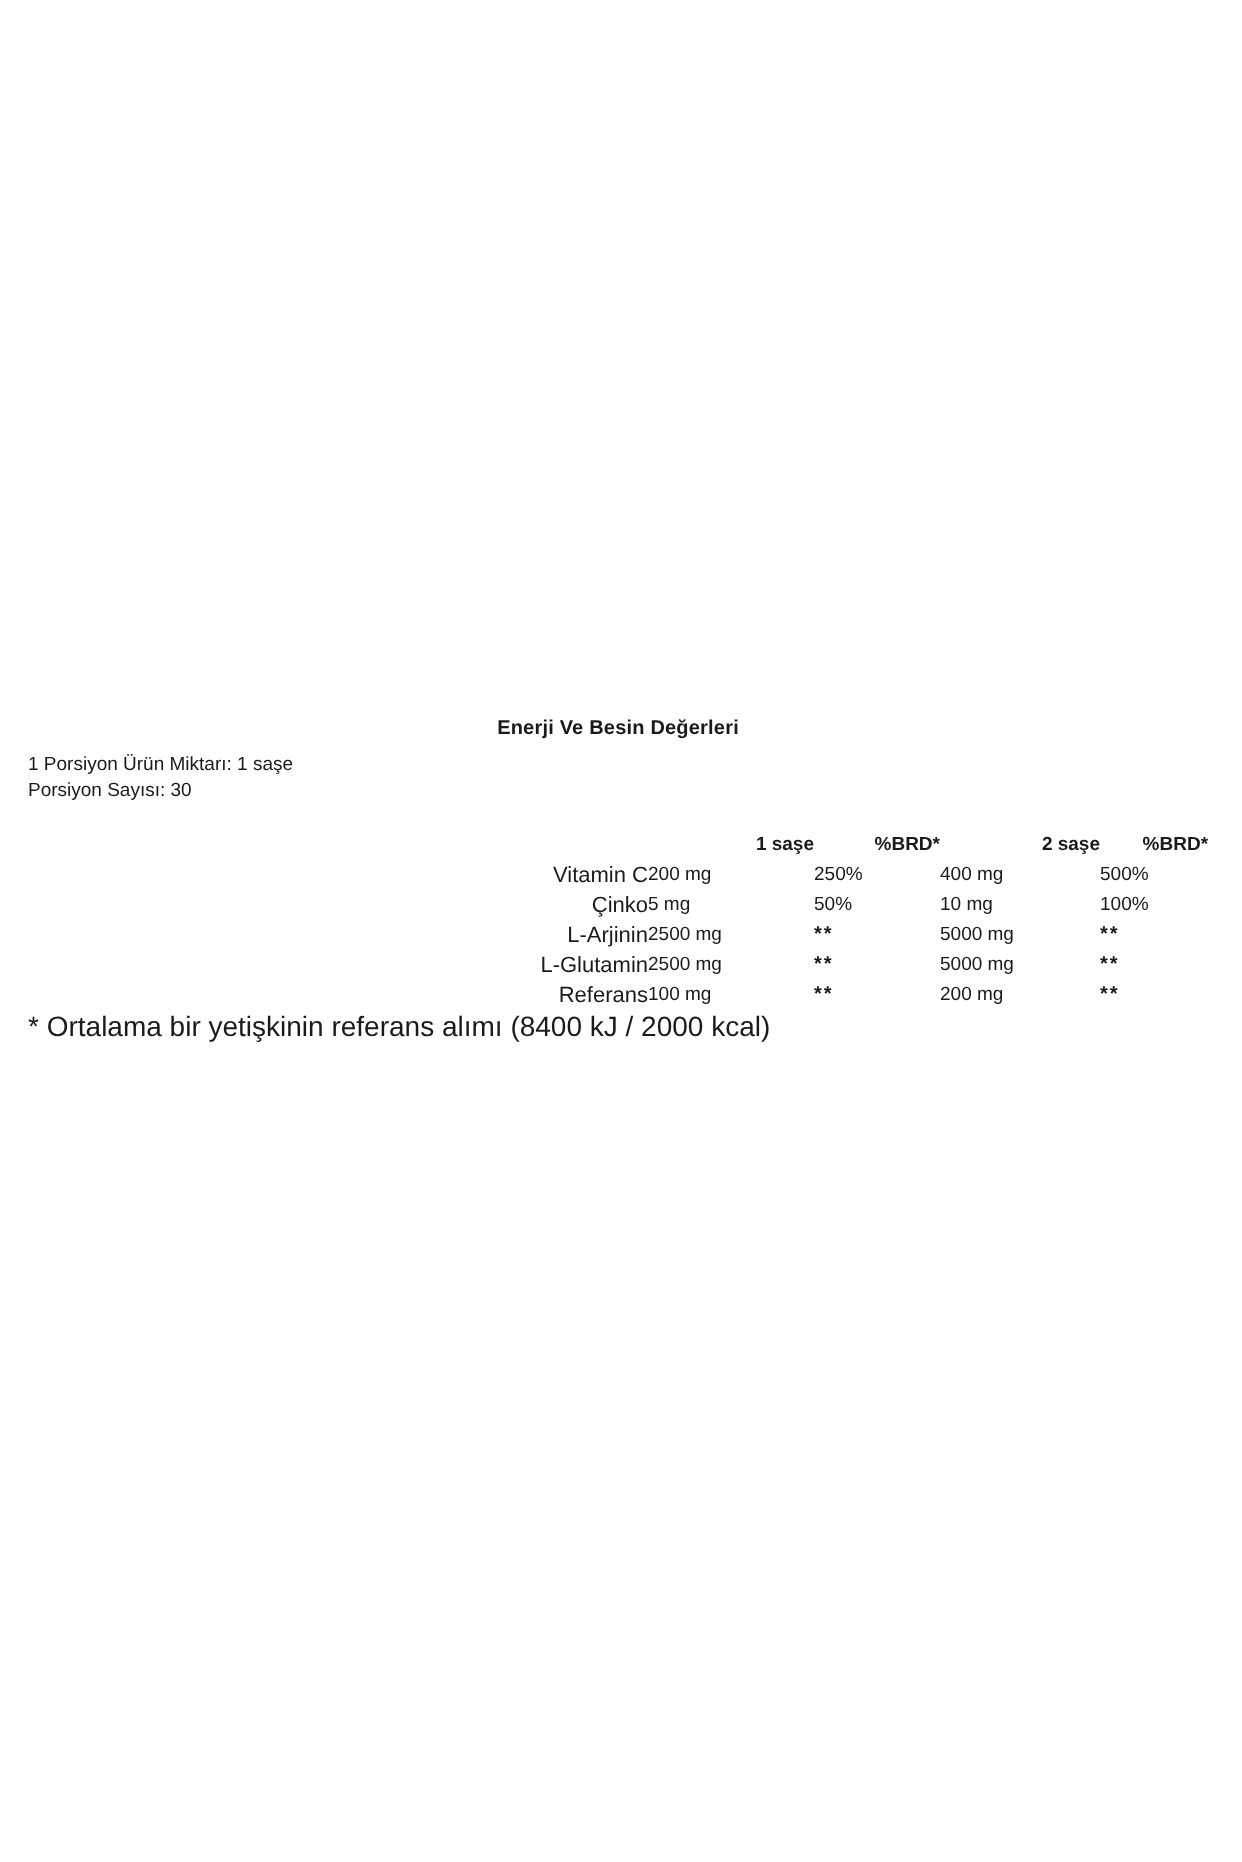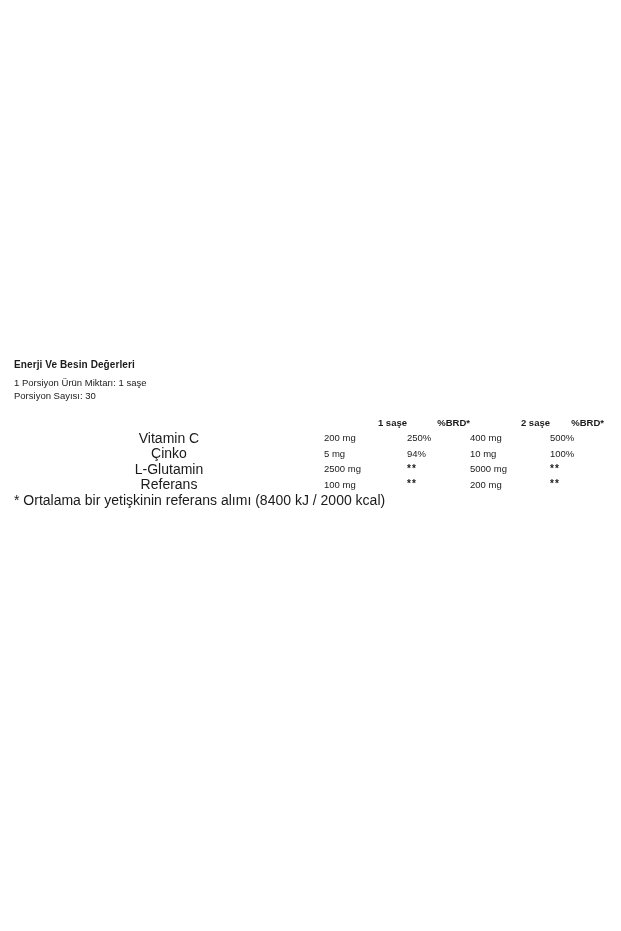--- a/index.html
+++ b/index.html
@@ -41,21 +41,21 @@
   .rule-top    { border-top: 2px solid #4a4a4a; }
   .rule-thin   { border-top: 1.3px solid #6e6e6e; }
   .rule-bottom { border-bottom: 2px solid #4a4a4a; }
 
   
   .outer-right { border-right: 2px solid #4a4a4a; }
   .vline-left  { border-left: 1.3px solid #6e6e6e; }
 
   
   .title-cell {
-    text-align: left;
+    text-align: center;
     font-weight: bold;
     font-size: 10px;
     height: 16px;
     padding: 1px 0 2px 0;
     letter-spacing: .1px;
   }
 
   
   .serving-cell {
     padding: 3px 0 3px 4px;
@@ -77,24 +77,24 @@
   .colhead {
     text-align: right;
     font-weight: bold;
     font-size: 9.5px;
     height: 15px;
     padding: 1px 0;
   }
 
   
   .row-name {
-    text-align: center;
+    text-align: right;
     padding-left: 4px;
     height: 15px;
-    font-size: 14px;
+    font-size: 11px;
     white-space: nowrap;
     margin-left: 27px;
   }
   .row-val {
     text-align: left;
     height: 15px;
     font-size: 9.5px;
     white-space: nowrap;
   }
   .mark {
@@ -155,25 +155,32 @@
         <td class="row-name rule-thin">Vitamin C</td>
         <td class="row-val rule-thin vline-left">200 mg</td>
         <td class="row-val rule-thin vline-left">250%</td>
         <td class="row-val rule-thin vline-left">400 mg</td>
         <td class="row-val rule-thin vline-left outer-right">500%</td>
       </tr>
 
       <tr>
         <td class="row-name rule-thin">Çinko</td>
         <td class="row-val rule-thin vline-left">5 mg</td>
-        <td class="row-val rule-thin vline-left">94%</td>
+        <td class="row-val rule-thin vline-left">50%</td>
         <td class="row-val rule-thin vline-left">10 mg</td>
         <td class="row-val rule-thin vline-left outer-right">100%</td>
       </tr>
 
+      <tr>
+        <td class="row-name rule-thin">L-Arjinin</td>
+        <td class="row-val rule-thin vline-left">2500 mg</td>
+        <td class="row-val rule-thin vline-left mark">**</td>
+        <td class="row-val rule-thin vline-left">5000 mg</td>
+        <td class="row-val rule-thin vline-left outer-right mark">**</td>
+      </tr>
 
 
       <tr>
         <td class="row-name rule-thin">L-Glutamin</td>
         <td class="row-val rule-thin vline-left">2500 mg</td>
         <td class="row-val rule-thin vline-left mark">**</td>
         <td class="row-val rule-thin vline-left">5000 mg</td>
         <td class="row-val rule-thin vline-left outer-right mark">**</td>
       </tr>
 

